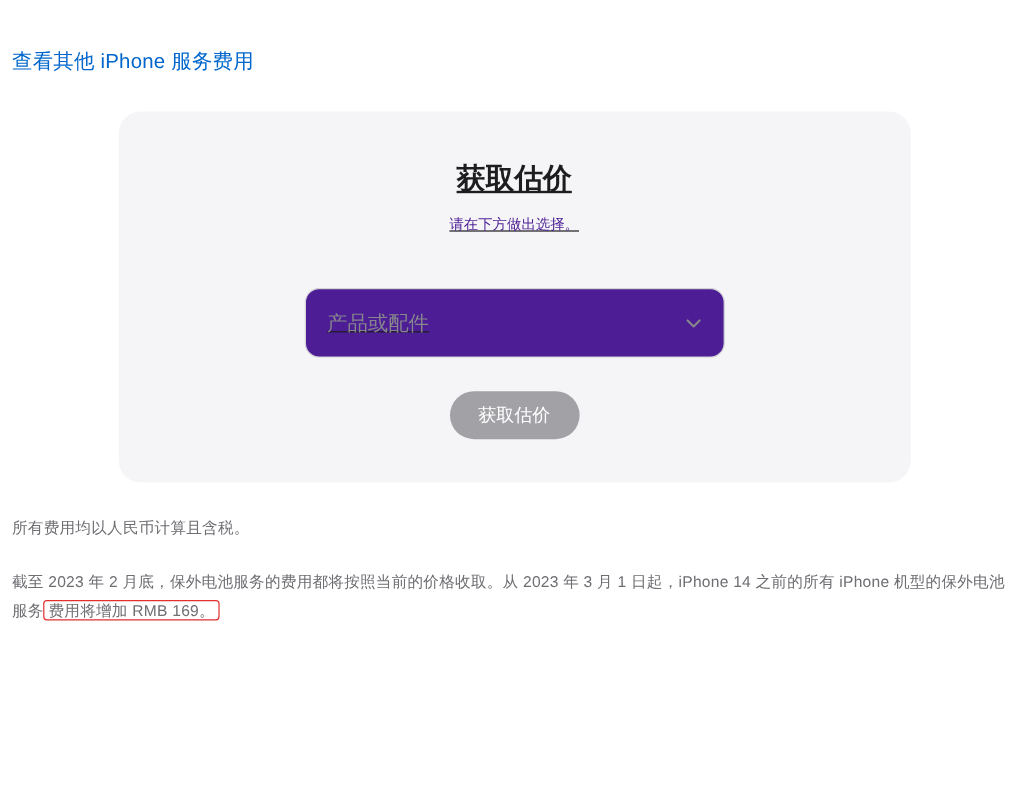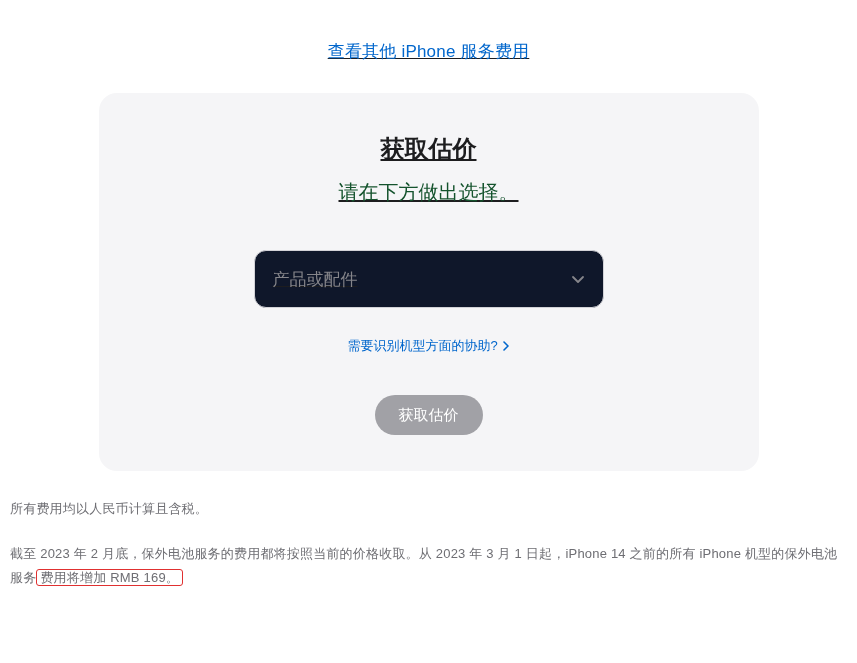--- a/index.html
+++ b/index.html
@@ -12,23 +12,21 @@
       background: #fff;
       width: 857px;
       height: 663px;
       overflow: hidden;
       color: #1d1d1f;
     }
     .page {
       padding: 0 10px;
     }
     .top-link {
-      text-align: center;
       padding: 40px 0 30px;
-      text-decoration: underline;
     }
     .top-link a {
       color: #0066cc;
       text-decoration: none;
       font-size: 17px;
       letter-spacing: 0.2px;
     }
     .card {
       background: #f5f5f7;
       border-radius: 18px;
@@ -38,35 +36,35 @@
       text-align: center;
       text-decoration: underline;
     }
     .card-title {
       font-size: 24px;
       font-weight: 600;
       color: #1d1d1f;
       margin-bottom: 14px;
     }
     .card-subtitle {
-      font-size: 20px;
-      color: #14532d;
+      font-size: 12px;
+      color: #4c1d95;
       margin-bottom: 44px;
     }
     .select-wrap {
       position: relative;
       width: 350px;
       margin: 0 auto 28px;
     }
     .select-field {
       width: 100%;
       height: 58px;
       border: 1px solid #d2d2d7;
       border-radius: 12px;
-      background: #0f172a;
+      background: #4c1d95;
       padding: 0 44px 0 18px;
       font-size: 17px;
       color: #86868b;
       text-align: left;
       cursor: pointer;
       display: flex;
       align-items: center;
       position: relative;
     }
     .select-field .chev {
@@ -152,26 +150,20 @@
         <span>产品或配件</span>
         <span class="chev">
           <svg viewBox="0 0 14 14">
               <path d="M2 5 L7 10 L12 5"></path>
             </svg>
         </span>
       </div>
     </div>
 
 
-    <a href="#" class="help-link">
-      <span>需要识别机型方面的协助?</span>
-      <svg viewBox="0 0 8 10">
-          <path d="M2 1 L6 5 L2 9"></path>
-        </svg>
-    </a>
 
     <div>
       <button class="submit-btn">获取估价</button>
     </div>
   </div>
 
   <div class="footnotes">
     <p>所有费用均以人民币计算且含税。</p>
     <p>
       <span>截至 2023 年 2 月底，保外电池服务的费用都将按照当前的价格收取。从 2023 年 3 月 1 日起，iPhone 14 之前的所有 iPhone 机型的保外电池服务</span><span class="highlight">费用将增加 RMB 169。</span>

